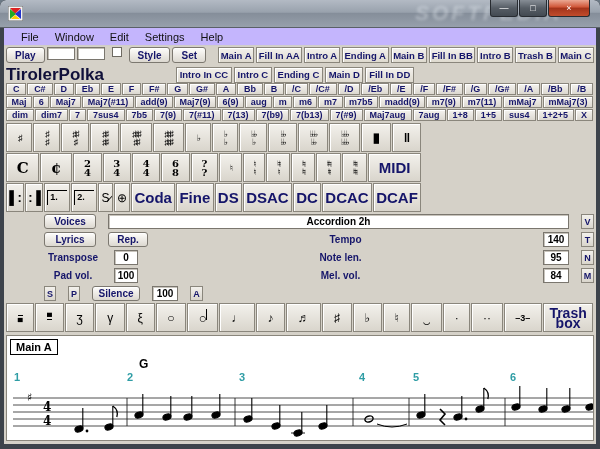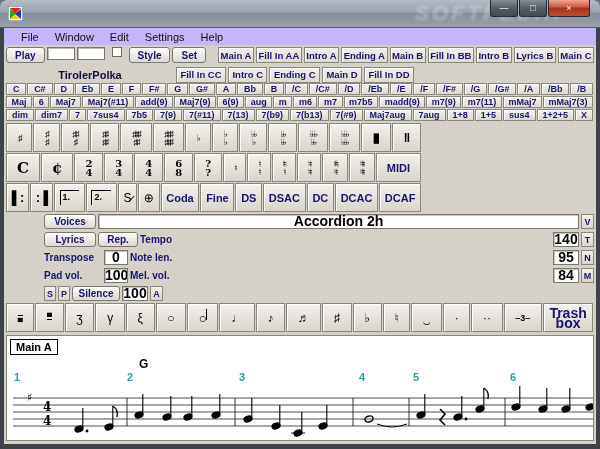--- a/index.html
+++ b/index.html
@@ -32,58 +32,58 @@
     border:1px solid #7c7870; border-radius:3px; height:16px; padding:0 8px;
     box-shadow:inset 0 1px 0 #fff; white-space:nowrap; }
   .tfield { width:28px; height:13px; border:1px solid #7a766e; background:#fff;
     box-shadow:inset 1px 1px 0 #c2beb6; }
   .cbx { width:10px; height:10px; background:#fff; border:1px solid #6e6a62; margin:0 5px; }
   .stylebtns { display:flex; flex:1; margin-left:8px; }
   .sbtn { flex:1 1 auto; min-width:0; height:16px; font-weight:bold; font-size:9.5px; color:#15156a;
     background:linear-gradient(#f3f1ed,#dedacf); border:1px solid #8a867c;
     box-shadow:inset 1px 1px 0 #fff; margin-left:2px; white-space:nowrap; overflow:hidden; }
   .trow2 { display:flex; align-items:center; height:17px; padding:0 2px; }
-  .songname { width:168px; text-align:center; font-weight:bold; font-size:11px; color:#10103a; }
+  .songname { width:168px; text-align:left; font-weight:bold; font-size:17px; color:#10103a; }
   .stylebtns2 { display:flex; width:240px; }
 
   .crow { display:flex; height:12px; margin:0 2px 1px; }
   .chip { flex:1 1 auto; min-width:0; font-weight:bold; font-size:9px; color:#15156a;
     background:linear-gradient(#f5f3ef,#dcd8d0); border:1px solid #8a867c;
     box-shadow:inset 1px 1px 0 #fff; margin-right:1px; display:flex; align-items:center;
     justify-content:center; white-space:nowrap; overflow:hidden; padding:0 1px; }
 
   
   .notation { display:flex; flex-wrap:wrap; margin:1px 2px 0; }
   .nleft { width:416px; }
   .nrow { display:flex; height:29px; margin-bottom:1px; }
   .nbtn { flex:1 1 auto; min-width:0; display:flex; align-items:center; justify-content:center;
     background:linear-gradient(#f3f1ec,#d9d5cc); border:1px solid #8a867c;
     box-shadow:inset 1px 1px 0 #fff; margin-right:1px; color:#000; padding:0; overflow:hidden; }
   .acc .lbl { white-space:pre-line; font-size:9px; line-height:8px; letter-spacing:-2px; text-align:center; }
   .frac .lbl { white-space:pre-line; font-family:"DejaVu Serif",serif; font-weight:bold; font-size:10px; line-height:9px; text-align:center; }
   .clef .lbl { font-family:"DejaVu Serif",serif; font-weight:bold; font-size:15px; }
-  .txt .lbl { font-weight:bold; font-size:11px; color:#15156a; }
+  .txt .lbl { font-weight:bold; font-size:15px; color:#15156a; }
   .sym .lbl { font-size:12px; }
   .symh .lbl::after { content:""; display:inline-block; width:1px; height:11px; background:#000; vertical-align:3px; margin-left:-1px; }
   .bar .lbl { font-size:13px; font-weight:bold; letter-spacing:-1px; }
   .volta .lbl { border-top:1px solid #000; border-left:1px solid #000; padding:1px 9px 3px 2px; font-weight:bold; font-size:9px; }
   .restw .lbl, .resth .lbl { font-size:7px; line-height:4px; }
   .restw .lbl { border-top:1px solid #000; }
   .resth .lbl { border-bottom:1px solid #000; }
   .trip .lbl { font-weight:bold; font-size:9px; }
   .trash { flex:0 0 50px; }
   .trash .lbl { white-space:pre-line; font-weight:bold; font-size:14px; line-height:10px; color:#15156a; text-align:center; }
   .nrowd { width:100%; }
 
   .npanel { flex:1; display:flex; flex-direction:column; margin-left:2px; }
-  .prow { display:flex; align-items:center; height:17px; margin-bottom:1px; gap:2px;padding-left:36px; }
-  .plabel { font-weight:bold; font-size:10px; color:#15156a; text-align:left; white-space:nowrap; overflow:hidden; }
+  .prow { display:flex; align-items:center; height:17px; margin-bottom:1px; gap:12px;padding-left:36px; }
+  .plabel { font-weight:bold; font-size:10px; color:#15156a; text-align:center; white-space:nowrap; overflow:hidden; }
   .grow { flex:1; }
   .pfield { background:#fff; border:1px solid #7a766e; box-shadow:inset 1px 1px 0 #c8c4bc;
-    font-weight:bold; font-size:14px; line-height:13px; text-align:center; color:#000; height:15px; overflow:hidden; }
+    font-weight:bold; font-size:10px; line-height:13px; text-align:center; color:#000; height:15px; overflow:hidden; }
   .ebtn { flex:0 0 13px; height:15px; font-weight:bold; font-size:9px; color:#15156a;
     background:linear-gradient(#f3f1ec,#d9d5cc); border:1px solid #8a867c; padding:0; }
   .vbtn.sm { height:15px; padding:0 4px; }
   .w12{flex:0 0 12px;padding:0;} .w24{flex:0 0 24px;} .w26{flex:0 0 26px;} .w40{flex:0 0 40px;}
   .w48{flex:0 0 48px;} .w52{flex:0 0 52px;} .w58{flex:0 0 58px;}
 
   
   .score { flex:1; margin:2px 2px 3px; background:#fff; border:1px solid #8a867c;
     position:relative; overflow:hidden; }
   .secLabel { position:absolute; top:3px; left:3px; border:1px solid #000; padding:0 5px;
@@ -143,30 +143,30 @@
       <button class="vbtn">Set</button>
       <div class="stylebtns">
 
       <button class="sbtn">Main A</button>
           <button class="sbtn">Fill In AA</button>
           <button class="sbtn">Intro A</button>
           <button class="sbtn">Ending A</button>
           <button class="sbtn">Main B</button>
           <button class="sbtn">Fill In BB</button>
           <button class="sbtn">Intro B</button>
-          <button class="sbtn">Lyrics B</button>
+          <button class="sbtn">Trash B</button>
           <button class="sbtn">Main C</button>
         </div>
     </div>
 
     <div class="trow2">
       <span class="songname">TirolerPolka</span>
       <div class="stylebtns2">
 
-      <button class="sbtn">Fill In CC</button>
+      <button class="sbtn">Intro In CC</button>
           <button class="sbtn">Intro C</button>
           <button class="sbtn">Ending C</button>
           <button class="sbtn">Main D</button>
           <button class="sbtn">Fill In DD</button>
         </div>
     </div>
 
     <div class="crow">
 
     <button class="chip">C</button>

